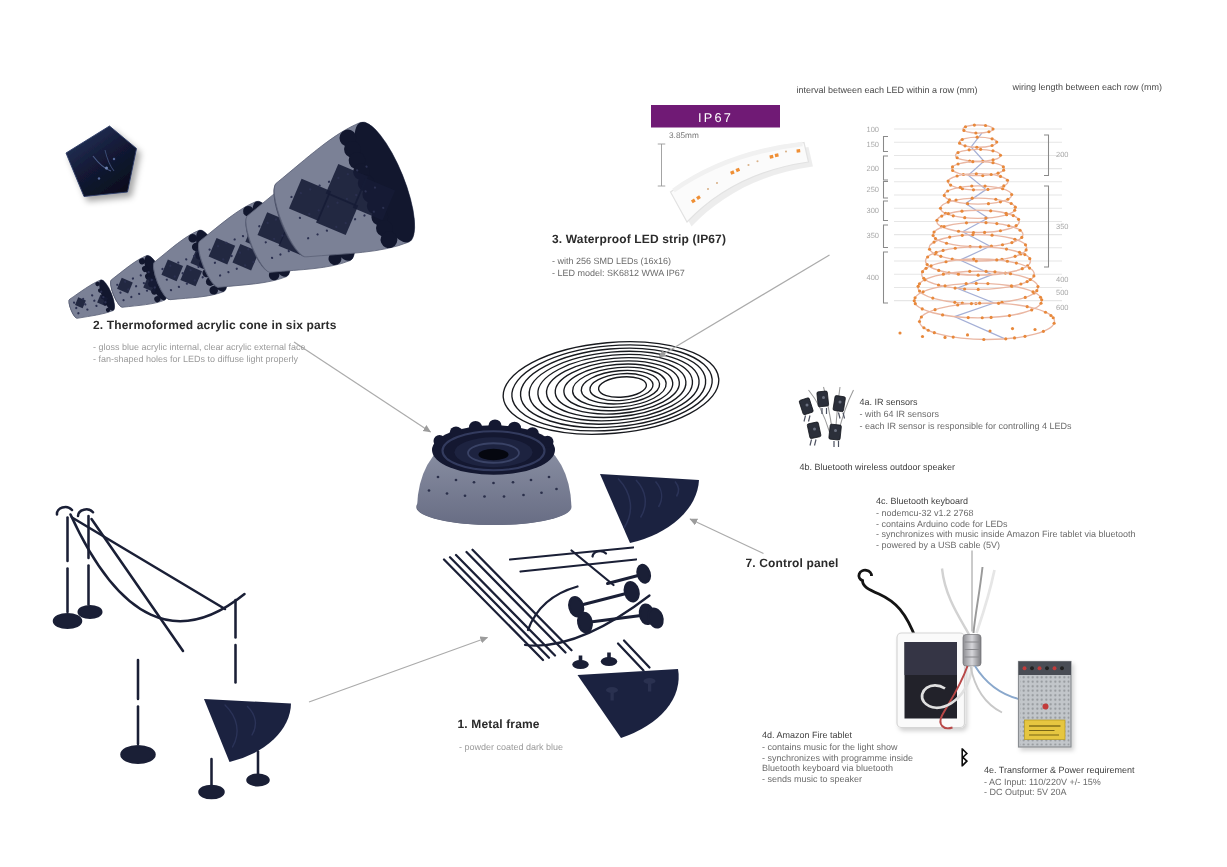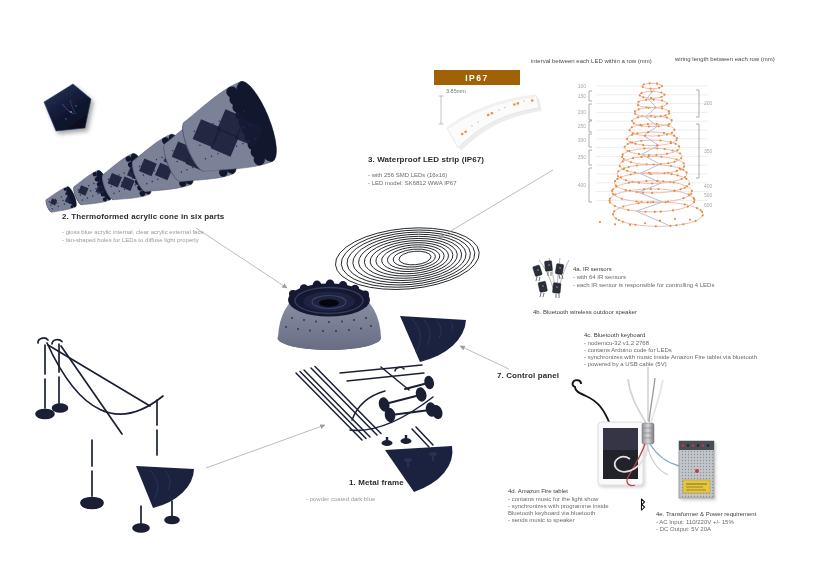--- a/index.html
+++ b/index.html
@@ -5,22 +5,22 @@
   html,body{margin:0;padding:0;background:#fff;}
   #canvas{position:relative;width:818px;height:578px;background:#ffffff;overflow:hidden;
           font-family:"Liberation Sans", sans-serif;}
   #artwork{position:absolute;left:0;top:0;}
   .lbl{position:absolute;white-space:nowrap;line-height:1.18;}
   .hdr{font-size:8px;font-weight:bold;color:#2b2b2b;letter-spacing:.1px;}
   .sub{font-size:6px;color:#3f3f3f;}
   .bul{font-size:6px;color:#6b6b6b;}
   .bul-light{font-size:6px;color:#9a9a9a;}
   .chart-title{font-size:6px;color:#4a4a4a;}
-  .badge{position:absolute;left:434px;top:70px;width:86px;height:15px;background:#a16207;
-         color:#fff;font-size:8.5px;font-weight:bold;letter-spacing:1.5px;
+  .badge{position:absolute;left:434px;top:70px;width:86px;height:15px;background:#701a75;
+         color:#fff;font-size:8.5px;font-weight:normal;letter-spacing:1.5px;
          display:flex;align-items:center;justify-content:center;}
   .measure{font-size:5.5px;color:#777;}
   .bt{font-size:13px;color:#0a0a0a;font-weight:bold;}
 </style>
 </head>
 <body>
 
 <div id="canvas">
 
 <svg id="artwork" width="818" height="578" viewBox="0 0 818 578">
@@ -807,21 +807,21 @@
 <div class="lbl sub" style="left:533px;top:309px;">4b. Bluetooth wireless outdoor speaker</div>
 
 <div class="lbl sub" style="left:584px;top:332px;">4c. Bluetooth keyboard</div>
 <div class="lbl bul" style="left:584px;top:340px;">- nodemcu-32 v1.2 2768</div>
 <div class="lbl bul" style="left:584px;top:347px;">- contains Arduino code for LEDs</div>
 <div class="lbl bul" style="left:584px;top:354px;">- synchronizes with music inside Amazon Fire tablet via bluetooth</div>
 <div class="lbl bul" style="left:584px;top:361px;">- powered by a USB cable (5V)</div>
 
 <div class="lbl hdr" style="left:497px;top:371px;">7. Control panel</div>
 
-<div class="lbl hdr" style="left:305px;top:478px;margin-left:44px;">1. Metal frame</div>
+<div class="lbl hdr" style="left:305px;top:478px;">1. Metal frame</div>
 <div class="lbl bul-light" style="left:306px;top:496px;">- powder coated dark blue</div>
 
 <div class="lbl sub" style="left:508px;top:488px;">4d. Amazon Fire tablet</div>
 <div class="lbl bul" style="left:508px;top:496px;">- contains music for the light show</div>
 <div class="lbl bul" style="left:508px;top:503px;">- synchronizes with programme inside</div>
 <div class="lbl bul" style="left:508px;top:510px;">Bluetooth keyboard via bluetooth</div>
 <div class="lbl bul" style="left:508px;top:517px;">- sends music to speaker</div>
 
 <div class="lbl bt" style="left:639px;top:497px;">ᛒ</div>
 

